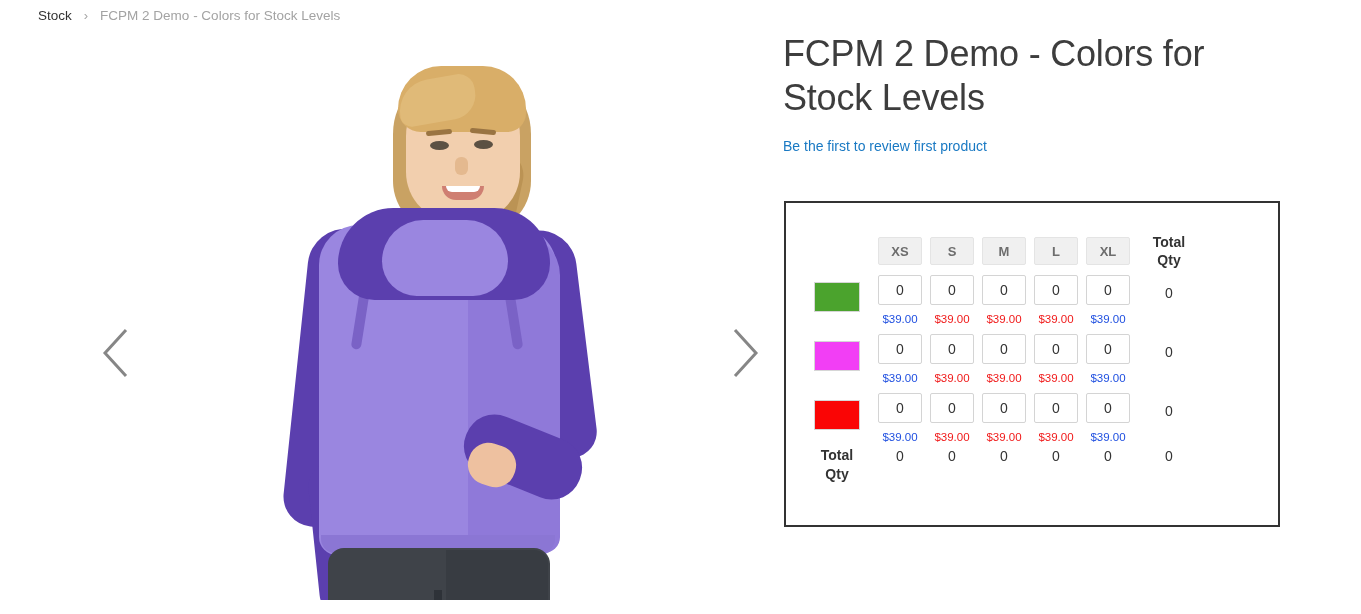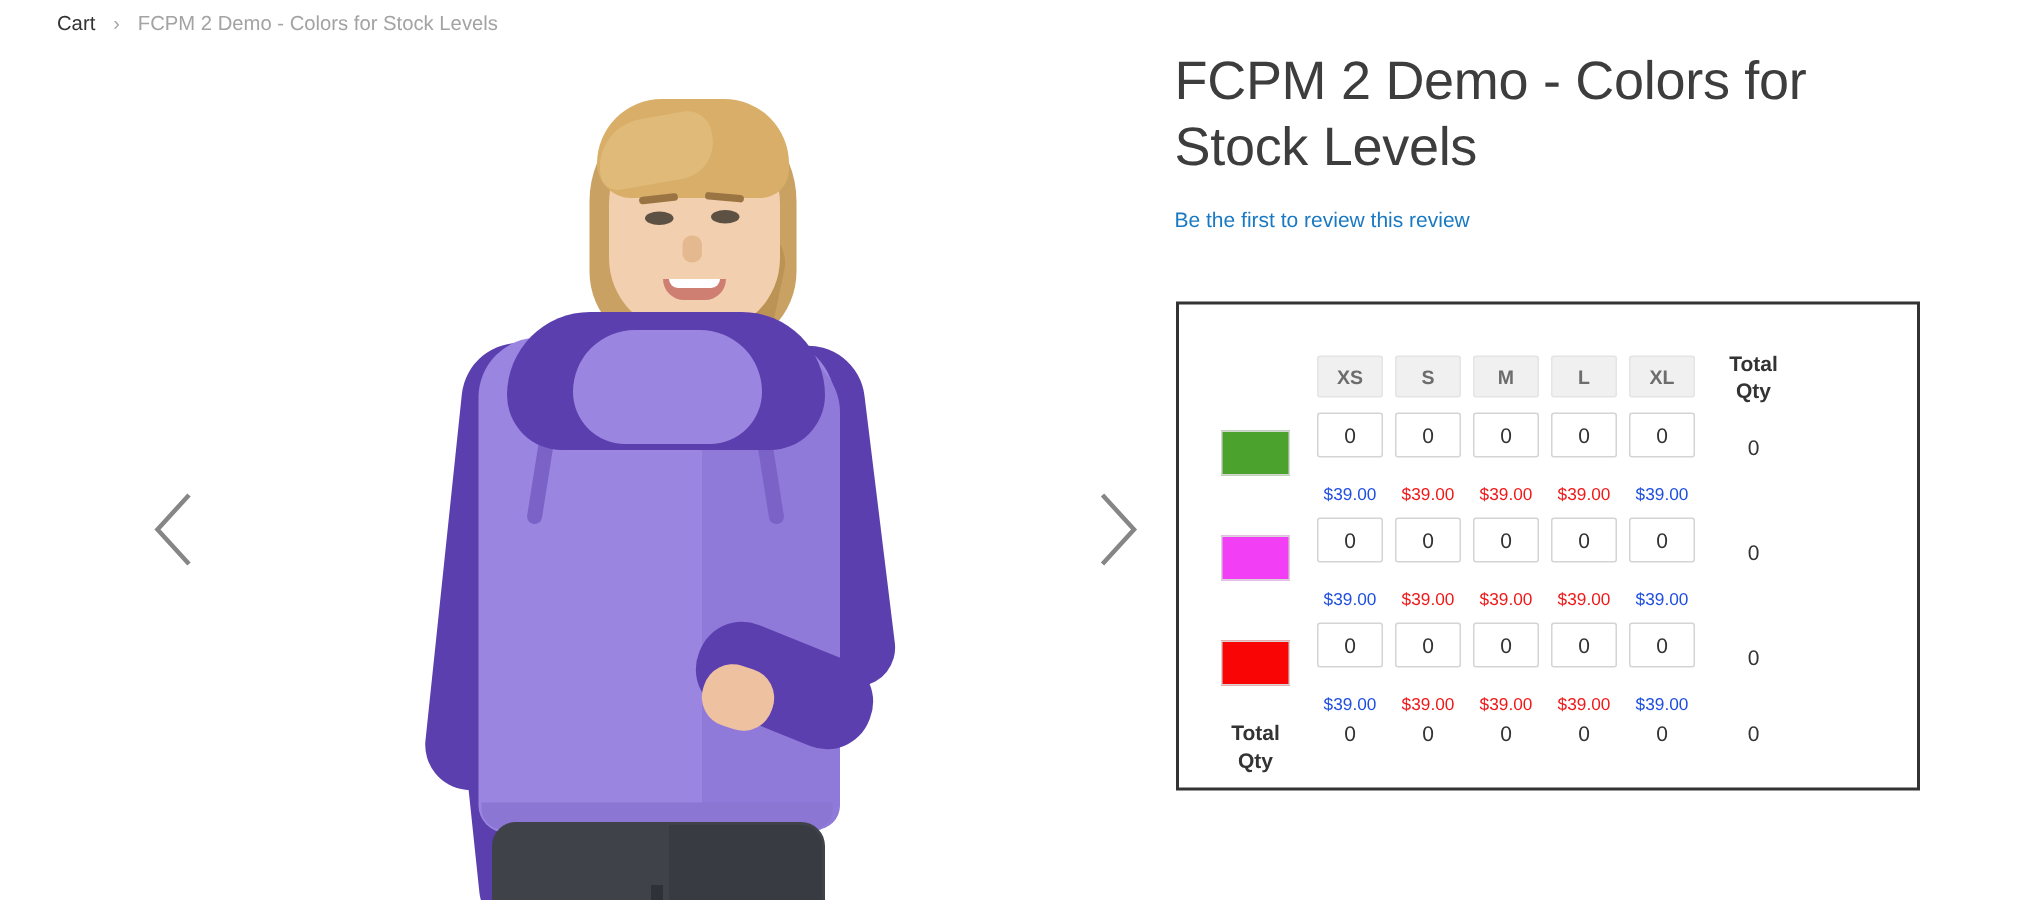--- a/index.html
+++ b/index.html
@@ -276,21 +276,21 @@
     border-radius: 2px;
     background: #ffffff;
     text-align: center;
     font-family: "Liberation Sans", sans-serif;
     font-size: 14px;
     color: #333333;
     padding: 0;
   }
   .price {
     display: block;
-    margin-top: 19px;
+    margin-top: 8px;
     font-size: 11.5px;
     line-height: 13px;
     white-space: nowrap;
   }
   .price.in-stock  { color: #1f4fe0; }
   .price.low-stock { color: #f01919; }
 
   .row-total {
     font-size: 14px;
     color: #333333;
@@ -325,21 +325,21 @@
     cursor: pointer;
     letter-spacing: 0.1px;
   }
 </style>
 </head>
 <body>
 
 <div id="page">
 
   <nav id="breadcrumb">
-    <a class="crumb-home">Cart</a>
+    <a class="crumb-home">Stock</a>
     <span class="crumb-sep">›</span>
     <span class="crumb-current">FCPM 2 Demo - Colors for Stock Levels</span>
   </nav>
 
   <div id="gallery">
     <div id="gallery-stage">
       <div id="photo">
         <div class="ph hair-back"></div>
         <div class="ph ponytail"></div>
         <div class="ph neck"></div>
@@ -384,21 +384,21 @@
         <svg width="50" height="62" viewBox="0 0 50 62" aria-hidden="true">
           <polyline points="17,8 38,31 17,54" fill="none" stroke="#868686" stroke-width="3"></polyline>
         </svg>
       </span>
     </button>
 
   </div>
 
   <div id="product-info">
     <h1 id="product-title">FCPM 2 Demo - Colors for Stock Levels</h1>
-    <a id="review-link">Be the first to review this review</a>
+    <a id="review-link">Be the first to review first product</a>
   </div>
 
   <div id="matrix-box">
     <table id="matrix-table">
       <thead>
         <tr>
           <th class="col-swatch"></th>
           <th class="col-size">
             <span class="size-head">XS</span>
           </th>

